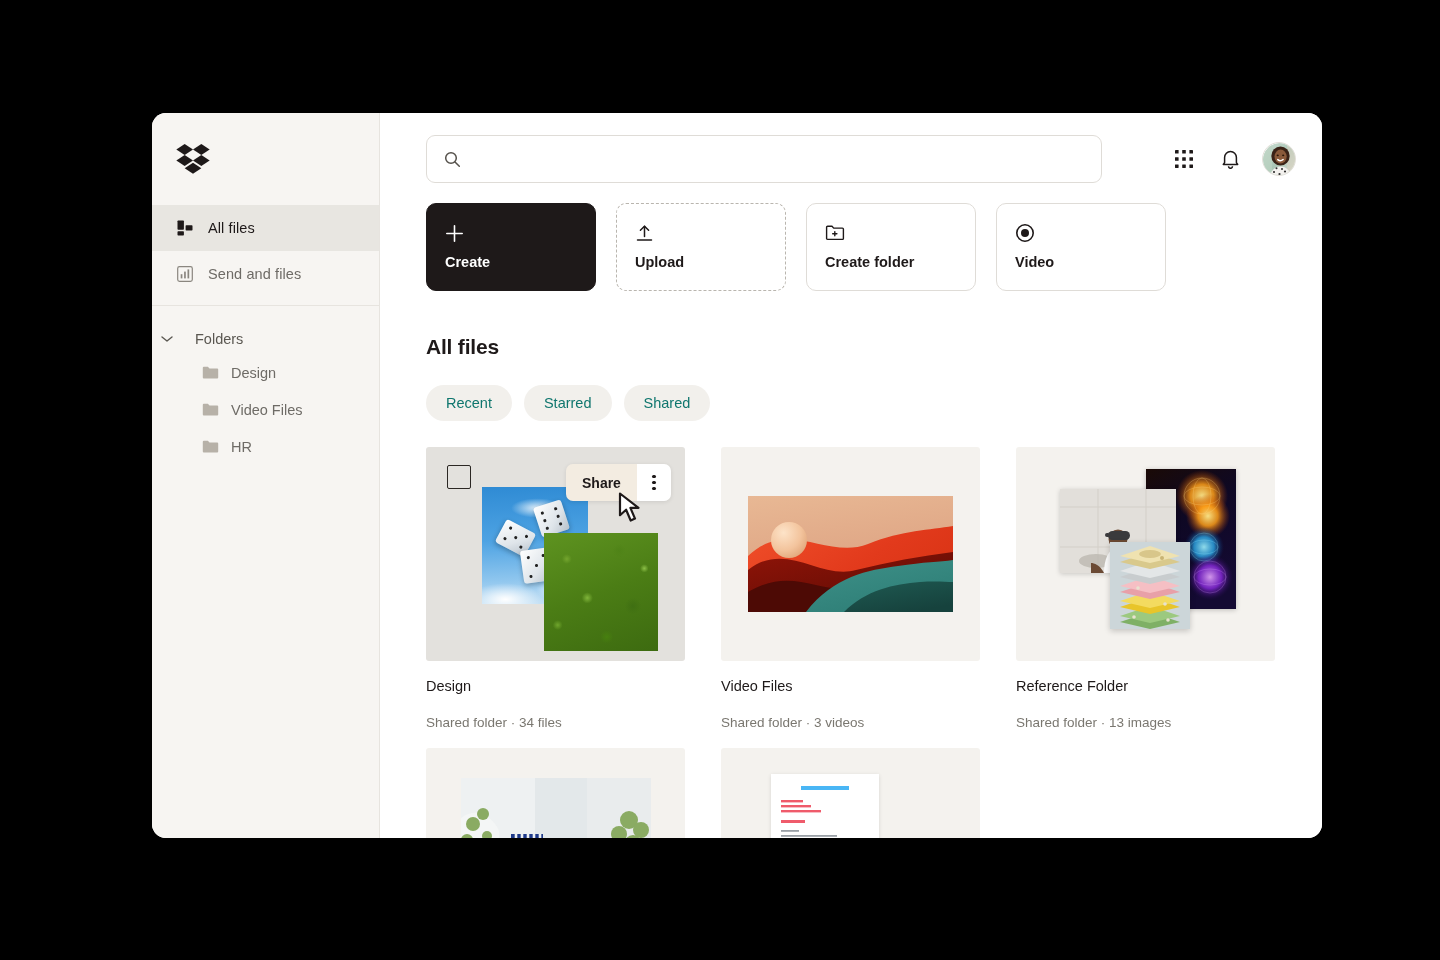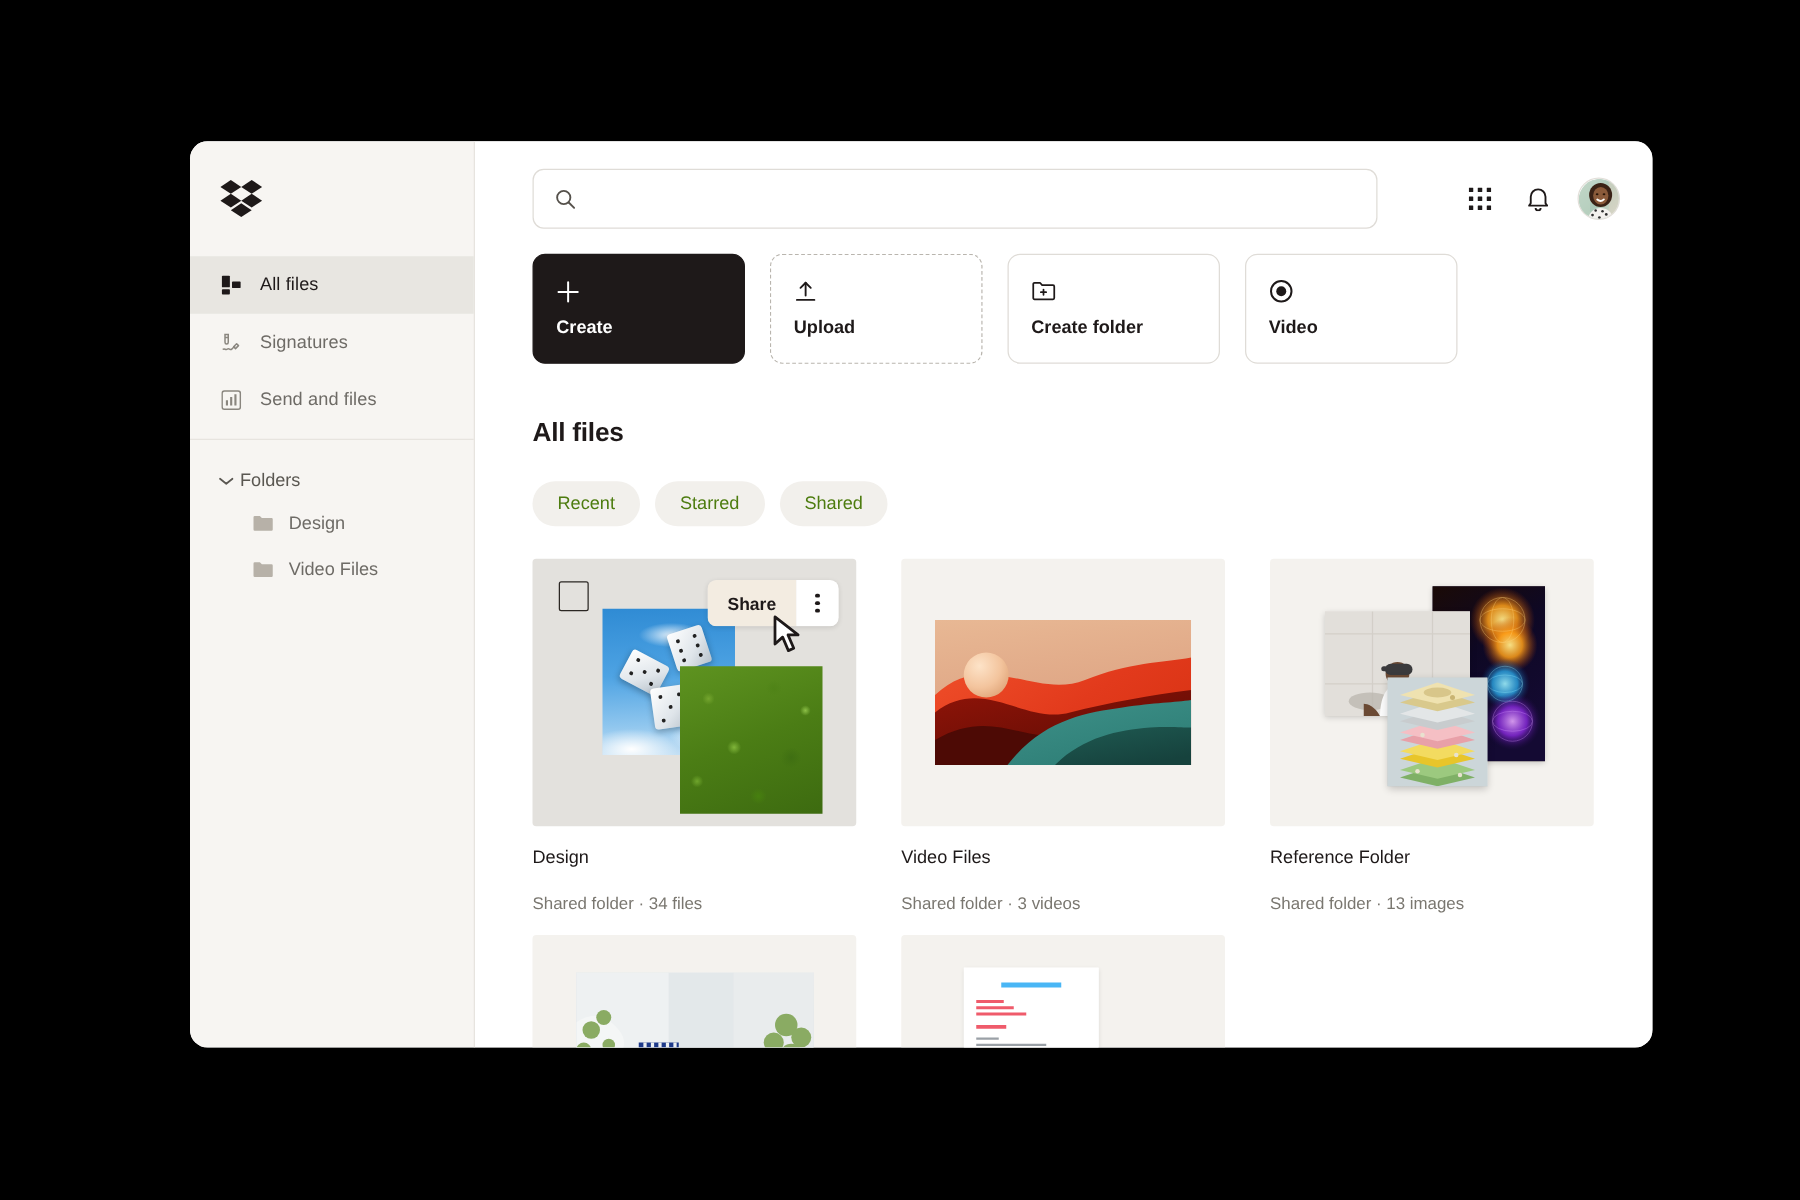--- a/index.html
+++ b/index.html
@@ -48,22 +48,22 @@
   .nav-item .nav-label {
     font-size: 14.5px;
     color: #6e6b66;
     letter-spacing: .1px;
   }
   .nav-item.active .nav-label { color: #1e1919; font-weight: 400; }
   .nav-icon { width: 18px; height: 18px; flex: 0 0 18px; display:flex; align-items:center; justify-content:center; }
 
   .folders-section { padding-top: 18px; }
   .folders-header {
-    display:flex; align-items:center; gap: 4px;
-    padding-left: 22px; height: 30px; cursor: pointer;
+    display:flex; align-items:center; gap: 21px;
+    padding-left: 8px; height: 30px; cursor: pointer;
   }
   .folders-header .chev { width: 14px; height: 14px; display:flex;align-items:center;justify-content:center;}
   .folders-header .f-title { font-size: 14.5px; color:#5a5751; font-weight: 400;}
   .folder-item {
     display:flex; align-items:center; gap: 12px;
     padding-left: 50px; height: 37px; cursor:pointer;
   }
   .folder-item .f-name { font-size: 14.5px; color: #6e6b66; }
   .folder-glyph { width: 17px; height: 14px; flex:0 0 17px; }
 
@@ -147,21 +147,21 @@
   #section-title {
     font-size: 21px; font-weight: 700; color: #1e1919;
     margin-top: 44px; letter-spacing: -.2px;
   }
 
   #chips { display: flex; gap: 12px; margin-top: 26px; }
   .chip {
     height: 36px; padding: 0 20px;
     background: #f2f0ec; border-radius: 18px;
     display:flex; align-items:center; justify-content:center;
-    font-size: 14.5px; color: #4d7c0f; cursor:pointer;
+    font-size: 14.5px; color: #0f766e; cursor:pointer;
   }
 
   
   #grid {
     display: grid;
     grid-template-columns: repeat(3, 259px);
     column-gap: 36px;
     row-gap: 18px;
     margin-top: 26px;
     padding-right: 26px;
@@ -326,31 +326,20 @@
         <span class="nav-icon">
           <svg width="16" height="16" viewBox="0 0 16 16">
             <rect x="0.5" y="0.5" width="6.4" height="9.3" rx="0.7" fill="#1e1919"></rect>
             <rect x="0.5" y="11.3" width="6.4" height="4.2" rx="0.7" fill="#1e1919"></rect>
             <rect x="8.6" y="5.2" width="6.9" height="5.2" rx="0.7" fill="#1e1919"></rect>
           </svg>
         </span>
         <span class="nav-label">All files</span>
       </div>
 
-      <div class="nav-item">
-        <span class="nav-icon">
-          <svg width="17" height="17" viewBox="0 0 17 17" fill="none" stroke="#8a867f" stroke-width="1.2">
-            <path d="M3 1.6h2.6v6.1c0 .8-.6 1.4-1.3 1.4S3 8.5 3 7.7V1.6z"></path>
-            <path d="M3 3.9h2.6"></path>
-            <path d="M1.2 13.6c1.4-1.4 2.4.9 3.8-.4 1.2-1.1 2.1 1.3 3.4.1.9-.8 1.7-1.7 2.6-2.6"></path>
-            <path d="M9.9 11.4l2.4-2.4 1.5 1.5-2.4 2.4z" stroke-linejoin="round"></path>
-          </svg>
-        </span>
-        <span class="nav-label">Signatures</span>
-      </div>
 
       <div class="nav-item">
         <span class="nav-icon">
           <svg width="16" height="16" viewBox="0 0 16 16">
             <rect x="0.7" y="0.7" width="14.6" height="14.6" rx="1.8" fill="none" stroke="#8a867f" stroke-width="1.2"></rect>
             <rect x="3.7" y="8.2" width="1.7" height="4.2" fill="#8a867f"></rect>
             <rect x="7.1" y="5.6" width="1.7" height="6.8" fill="#8a867f"></rect>
             <rect x="10.5" y="3.4" width="1.7" height="9" fill="#8a867f"></rect>
           </svg>
         </span>
@@ -379,20 +368,28 @@
 
       <div class="folder-item">
         <span class="folder-glyph">
           <svg width="17" height="14" viewBox="0 0 17 14">
               <path d="M0.8 1.8a1 1 0 011-1h4.1l1.6 1.6h7.7a1 1 0 011 1v8.2a1 1 0 01-1 1H1.8a1 1 0 01-1-1V1.8z" fill="#b7b1a8"></path>
             </svg>
         </span>
         <span class="f-name">Video Files</span>
       </div>
 
+      <div class="folder-item">
+        <span class="folder-glyph">
+          <svg width="17" height="14" viewBox="0 0 17 14">
+              <path d="M0.8 1.8a1 1 0 011-1h4.1l1.6 1.6h7.7a1 1 0 011 1v8.2a1 1 0 01-1 1H1.8a1 1 0 01-1-1V1.8z" fill="#b7b1a8"></path>
+            </svg>
+        </span>
+        <span class="f-name">HR</span>
+      </div>
     </div>
   </aside>
 
   <section id="main">
 
     <div id="topbar">
       <div id="search-box">
         <span class="s-icon">
           <svg width="17" height="17" viewBox="0 0 17 17" fill="none" stroke="#55514b" stroke-width="1.5" stroke-linecap="round">
             <circle cx="7" cy="7" r="5.3"></circle>

